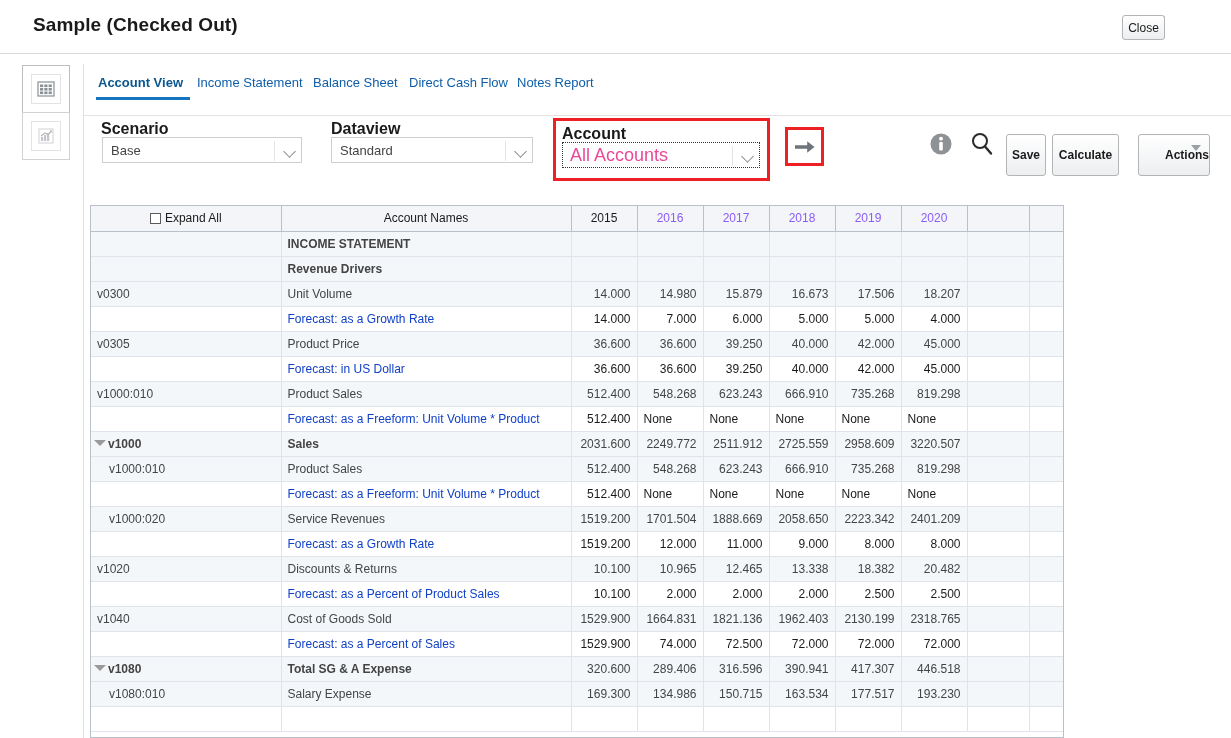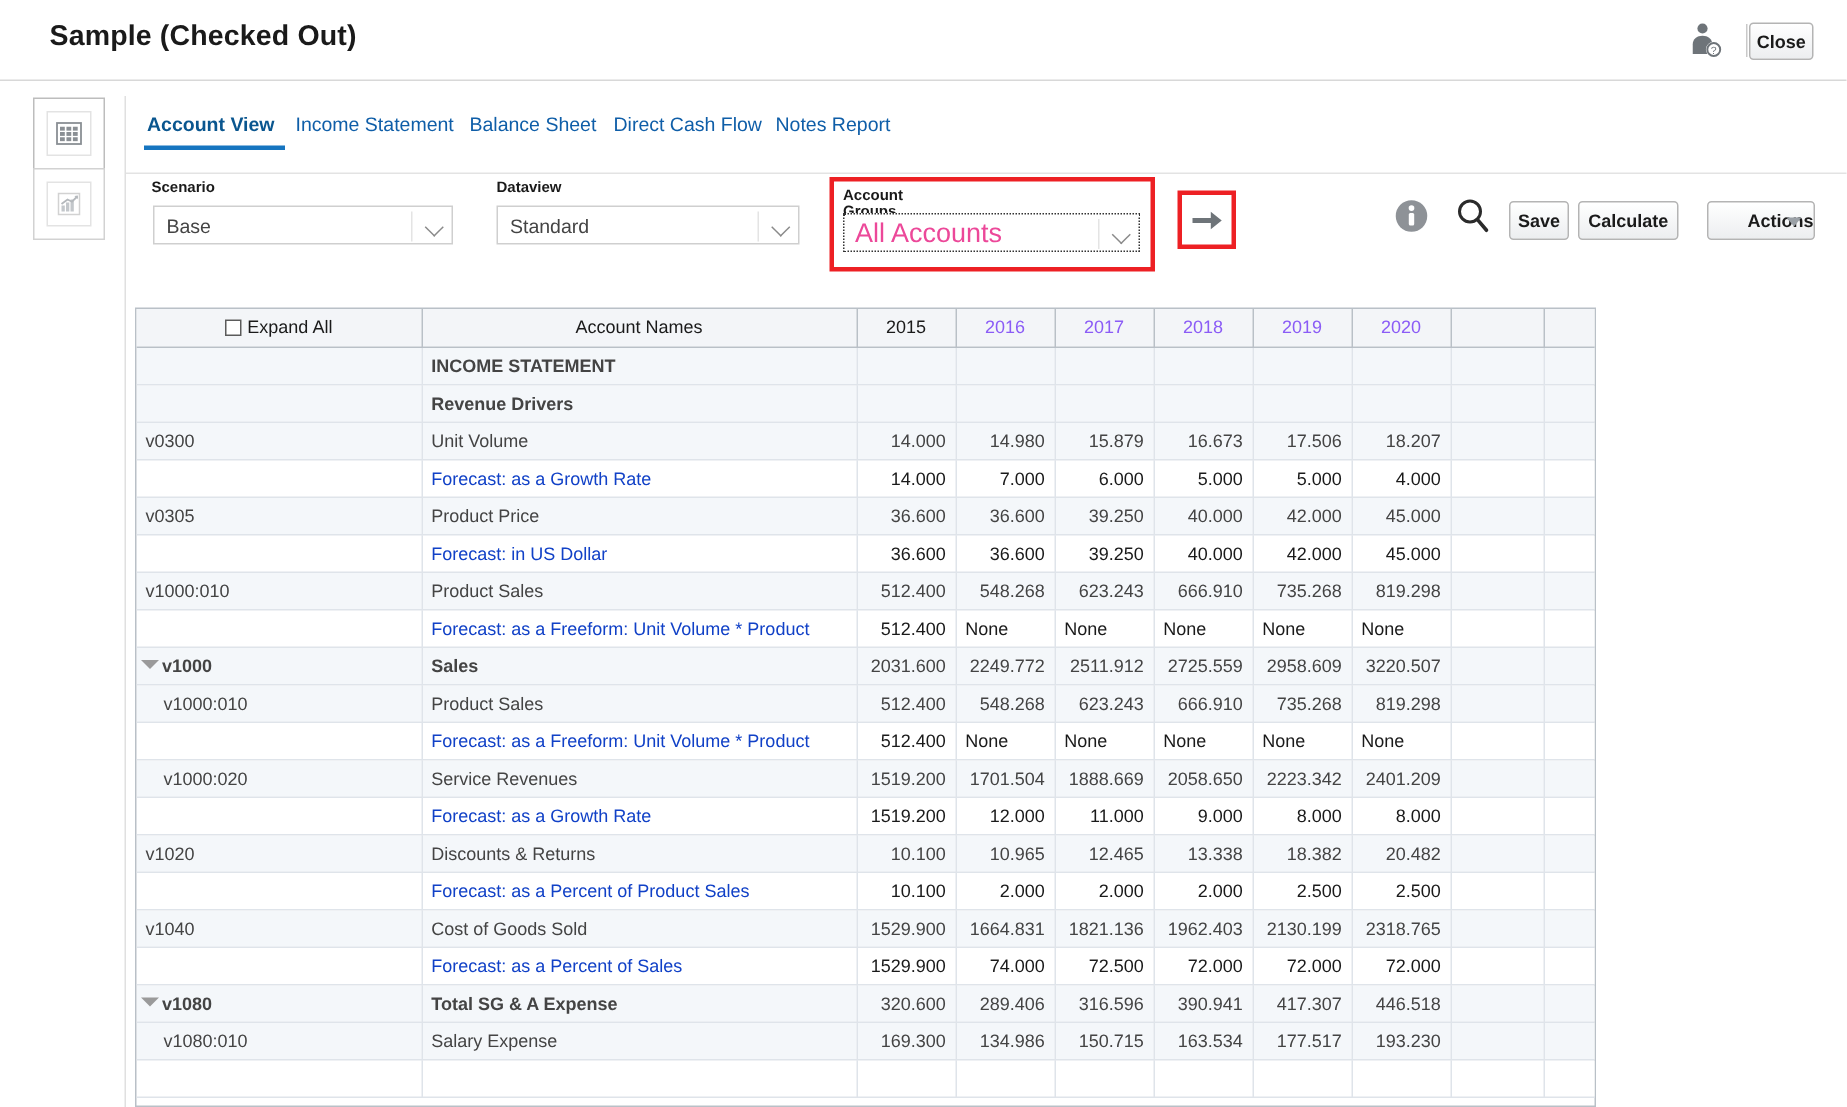--- a/index.html
+++ b/index.html
@@ -17,24 +17,24 @@
     position:absolute; left:0; top:0; width:1231px; height:54px;
     border-bottom:1px solid #d8d8d8; background:#ffffff;
   }
   .app-title{
     position:absolute; left:21px; top:14px;
     font-size:19px; font-weight:bold; color:#1a1a1a; letter-spacing:.1px;margin-left:12px;
   }
   .user-icon{ position:absolute; left:1126px; top:14px; width:24px; height:26px; }
   .hdr-sep{ position:absolute; left:1164px; top:16px; width:1px; height:22px; background:#c9c9c9; }
   .close-btn{
-    position:absolute; left:1166px; top:15px; width:43px; height:25px;
+    position:absolute; left:1122px; top:15px; width:43px; height:25px;
     border:1px solid #b4b4b4; border-radius:3px;
     background:linear-gradient(#ffffff,#eceef0);
-    font-size:12px; font-weight:bold; color:#1a1a1a;
+    font-size:12px; font-weight:normal; color:#1a1a1a;
     display:flex; align-items:center; justify-content:center; cursor:pointer;
   }
 
   
   .rail{ position:absolute; left:22px; top:65px; width:48px; height:96px; }
   .rail-btn{
     position:absolute; left:0; width:48px; height:48px;
     border:1px solid #d2d2d2; background:#ffffff;
     display:flex; align-items:center; justify-content:center; cursor:pointer;
   }
@@ -49,21 +49,21 @@
   .tabs{ position:absolute; left:0; top:0; height:38px; }
   .tab{
     position:absolute; top:11px; font-size:13px; color:#0f5ea8; cursor:pointer; white-space:nowrap;
   }
   .tab.active{ color:#0a568f; font-weight:bold; }
   .tab-underline{ position:absolute; height:3px; background:#1675c0; top:33px; }
   .tabs-rule{ position:absolute; left:0; top:51px; width:1147px; height:1px; background:#e3e3e3; }
 
   
   .fields{ position:absolute; left:0; top:56px; height:60px; }
-  .fld-label{ position:absolute; font-size:10px; font-weight:bold; color:#1a1a1a; }
+  .fld-label{ position:absolute; font-size:16px; font-weight:bold; color:#1a1a1a; }
   .fld-box{
     position:absolute; height:26px; border:1px solid #cfcfcf; background:#fff;
     display:flex; align-items:center;
   }
   .fld-box .val{ padding-left:8px; font-size:13px; color:#444; }
   .caret{
     position:absolute; right:7px; top:9px; width:9px; height:9px;
     border-left:1.6px solid #8a8a8a; border-bottom:1.6px solid #8a8a8a;
     transform:rotate(-45deg);
   }
@@ -77,21 +77,21 @@
 
   .go-btn{
     position:absolute; display:flex; align-items:center; justify-content:center;
     background:#fff; cursor:pointer;
   }
 
   .cursor-arrow{ position:absolute; left:874px; top:150px; width:16px; height:22px; }
 
   .icon-btn{ position:absolute; cursor:pointer; }
   .tbtn{
-    position:absolute; height:26px; border:1px solid #b4b4b4; border-radius:3px;
+    position:absolute; height:42px; border:1px solid #b4b4b4; border-radius:3px;
     background:linear-gradient(#ffffff,#eceef0);
     font-size:12px; font-weight:bold; color:#1a1a1a;
     display:flex; align-items:center; justify-content:center; cursor:pointer;
   }
 
   
   .grid-wrap{
     position:absolute; left:6px; top:141px; width:974px; height:533px;
     border:1px solid #b9c0c7; background:#fff; overflow:hidden;
   }

